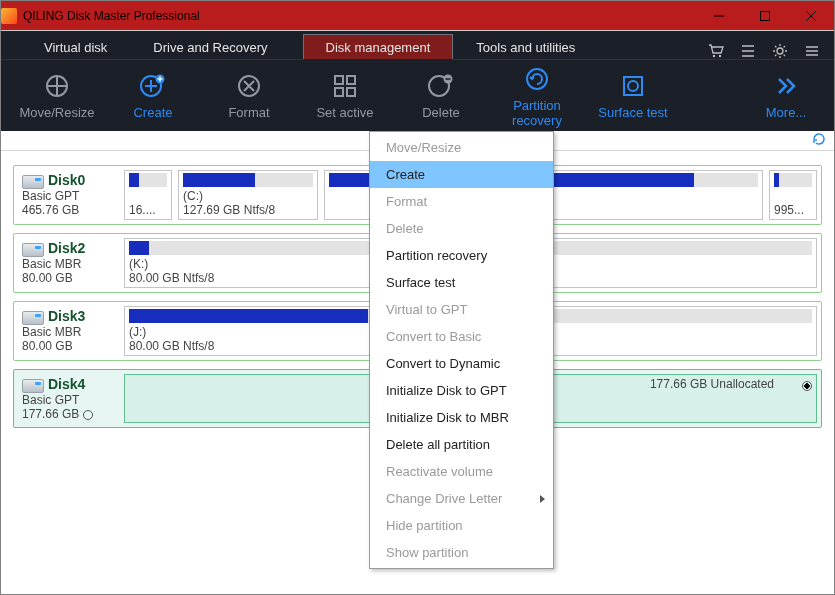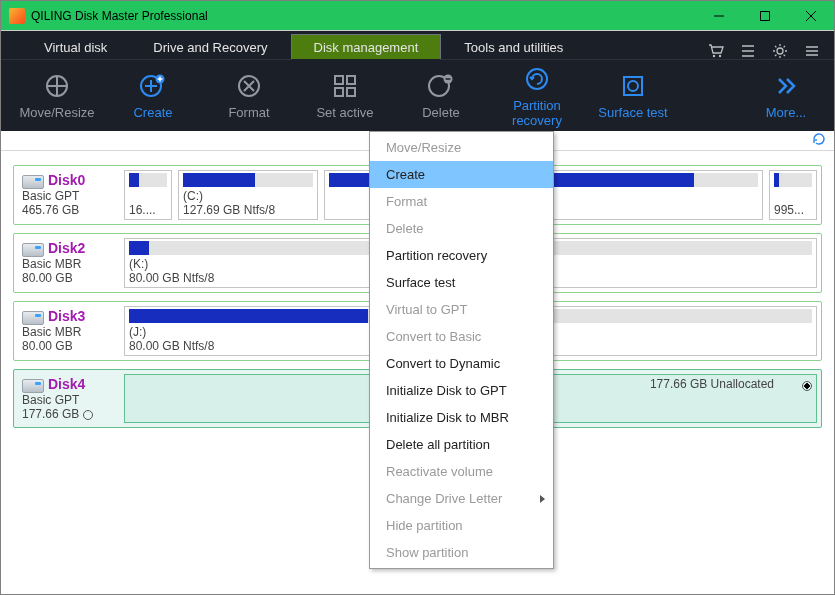--- a/index.html
+++ b/index.html
@@ -1,28 +1,28 @@
 <!DOCTYPE html>
 <html><head>
 <meta charset="utf-8">
 <style>
   * { box-sizing: border-box; margin: 0; padding: 0; font-family: "Segoe UI", Tahoma, sans-serif; }
   body { width: 835px; height: 595px; border: 1px solid #808080; background: #fff; overflow: hidden; position: relative; }
 
   
-  .titlebar { height: 30px; background: #22c55e; display: flex; align-items: center; padding-left: 8px; border-bottom: 1px solid #ccc; }
+  .titlebar { height: 30px; background: #b91c1c; display: flex; align-items: center; border-bottom: 1px solid #ccc; }
   .titlebar .app-icon { width: 16px; height: 16px; margin-right: 6px; background: linear-gradient(135deg,#f7b733,#fc4a1a); border-radius:2px; }
   .titlebar .title { font-size: 12px; color: #000; }
   .winbtns { margin-left: auto; display: flex; }
   .winbtn { width: 46px; height: 29px; display:flex; align-items:center; justify-content:center; font-size:14px; color:#000; }
 
   
   .tabrow { height: 28px; background: #1b1f27; display:flex; align-items:flex-end; padding: 0 6px 0 20px; }
   .tab { height:25px; padding:0 22px; color:#e5e5e5; font-size:13px; display:flex; align-items:center; border:1px solid transparent; border-bottom:none; margin-top:3px;}
-  .tab.active { border-color:#6d7179; background:#4d7c0f; position:relative; }
+  .tab.active { border-color:#6d7179; background:#7f1d1d; position:relative;margin-left:12px; }
   .tab.active::after{ content:""; position:absolute; left:0; right:0; bottom:-1px; height:1px; background:#1b1f27;}
   .tabspacer{flex:1;}
   .tabicons{display:flex; gap:16px; color:#bdbfc2; font-size:15px; padding-right:8px; align-items:center;}
   .ticon{width:16px;height:16px;display:inline-block;}
 
   
   .ribbon { height: 72px; background: #1b1f27; border-top:1px solid #2e323a; display:flex; padding:4px 8px; }
   .ract { width: 96px; display:flex; flex-direction:column; align-items:center; justify-content:center; color:#9499a1; gap:4px;}
   .ract.active { color:#2d8af2; }
   .ract .ricon { width:30px; height:30px; }
@@ -31,21 +31,21 @@
 
   
   .subbar{height:20px; border-bottom:1px solid #d7d7d7; position:relative;}
   .subbar .refresh{position:absolute; right:8px; top:1px; color:#2d8af2; font-size:12px;}
 
   
   .diskpane{ padding:6px 4px; height: calc(100% - 30px - 28px - 72px - 20px); overflow:hidden;}
   .diskrow{ display:flex; align-items:stretch; border:1px solid #8fd18f; border-radius:2px; margin:8px 8px; padding:4px; gap:6px; background:#fff;}
   .diskrow.selected{ background:#e8f6f3; border-color:#5fbf8f;}
   .diskinfo{ width:100px; padding:2px 4px; font-size:12px; color:#444;}
-  .diskinfo .diskname{ color:#a21caf; font-weight:600; font-size:14px;}
+  .diskinfo .diskname{ color:#14532d; font-weight:600; font-size:14px;}
   .drive-ico{display:inline-block; width:22px; height:14px; background:linear-gradient(#e8ecef,#b8c0c8); border:1px solid #9aa3ab; border-radius:2px; vertical-align:middle; margin-right:4px; position:relative;}
   .drive-ico::after{content:""; position:absolute; right:2px; top:2px; width:6px; height:3px; background:#3aa3ff; border-radius:1px;}
   .partcard{ border:1px solid #c4c4c4; padding:2px 4px; font-size:12px; color:#444; min-width:48px; display:flex; flex-direction:column; justify-content:space-between;}
   .partcard.flex{flex:1;}
   .pbar{height:14px; background:#e3e3e3; position:relative; margin-bottom:2px;}
   .pbar .fill{height:100%; background:#172dbd;}
   .plabel{font-size:12px; white-space:nowrap; overflow:hidden; text-overflow:ellipsis;}
   .radio{width:10px;height:10px;border:1px solid #555; border-radius:50%; display:inline-block; vertical-align:middle;}
   .radio.on{ background:radial-gradient(circle,#000 0 45%, transparent 46%);}
 

